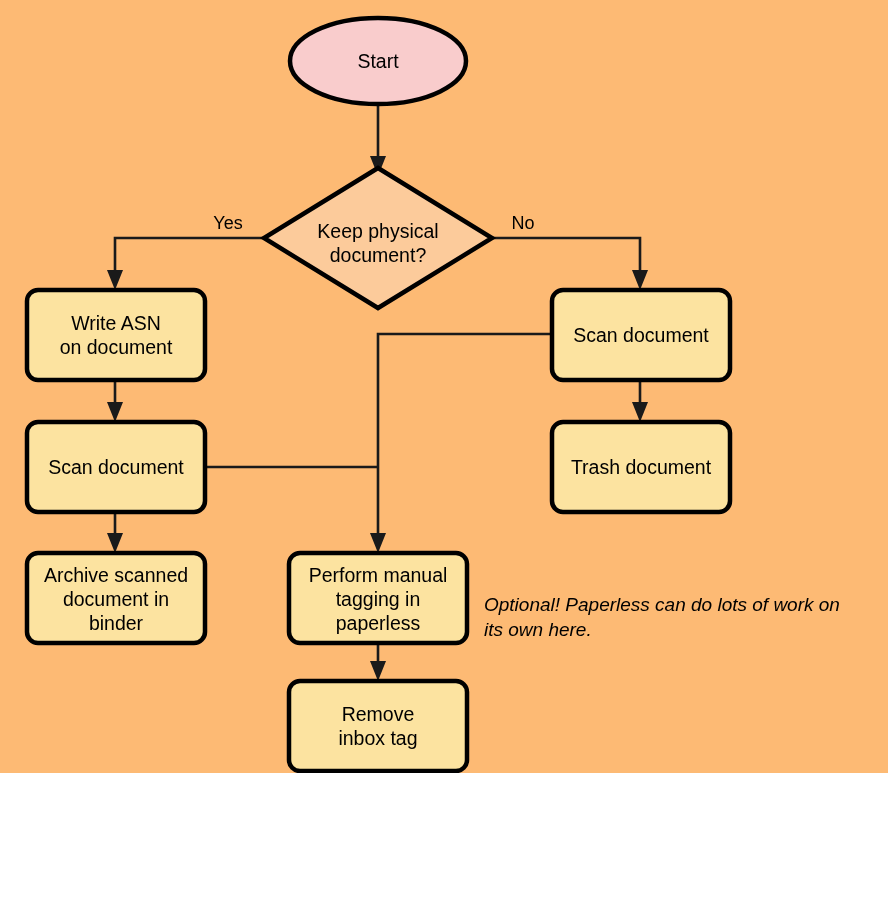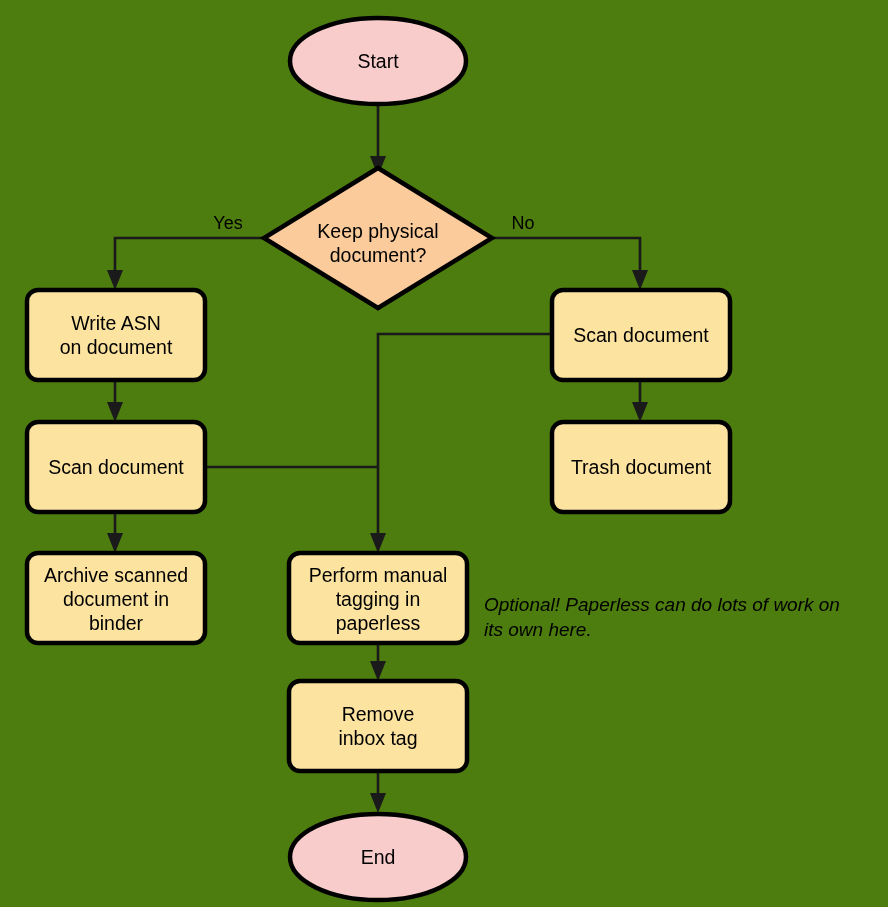--- a/index.html
+++ b/index.html
@@ -7,22 +7,22 @@
     margin: 0;
     padding: 0;
     background: #ffffff;
   }
   body {
     font-family: "Liberation Sans", sans-serif;
   }
   #flow-root {
     position: relative;
     width: 888px;
-    height: 907px;
-    background: #4d7c0f;
+    height: 773px;
+    background: #fdba74;
     overflow: hidden;
   }
   #flow-svg {
     position: absolute;
     top: 0;
     left: 0;
     width: 888px;
     height: 907px;
     display: block;
   }

